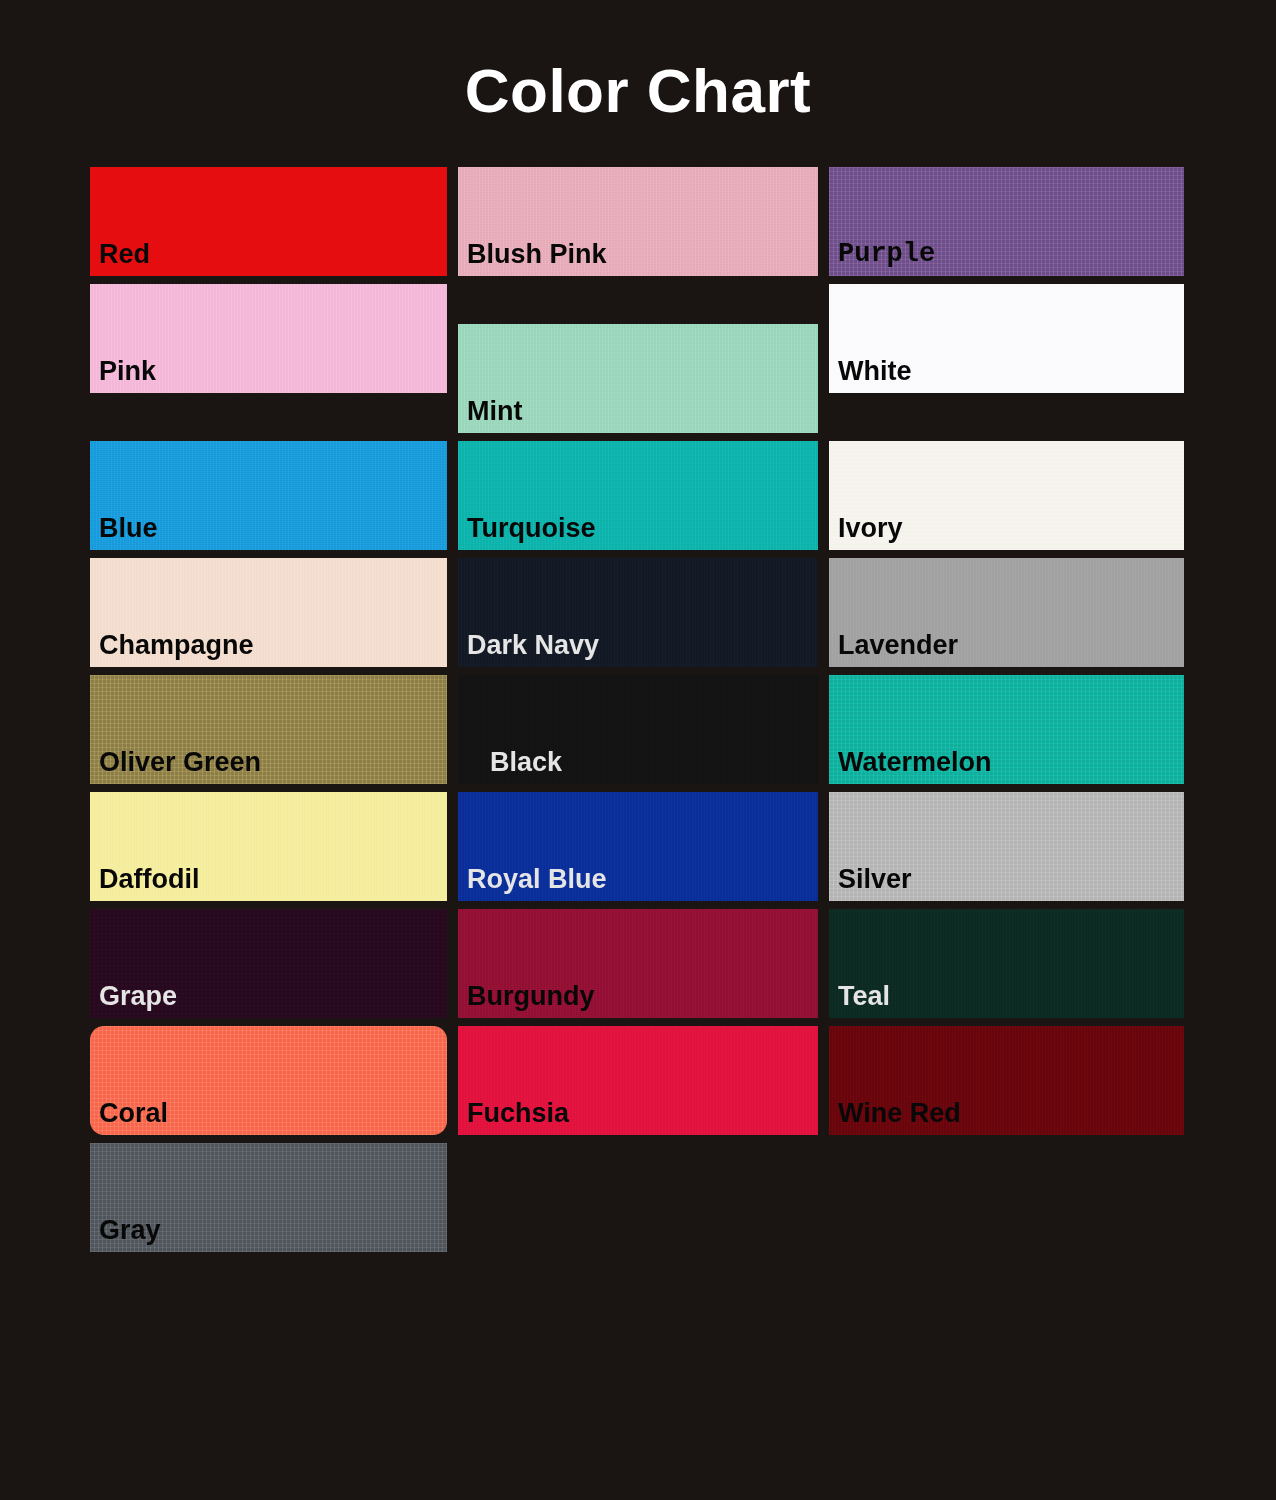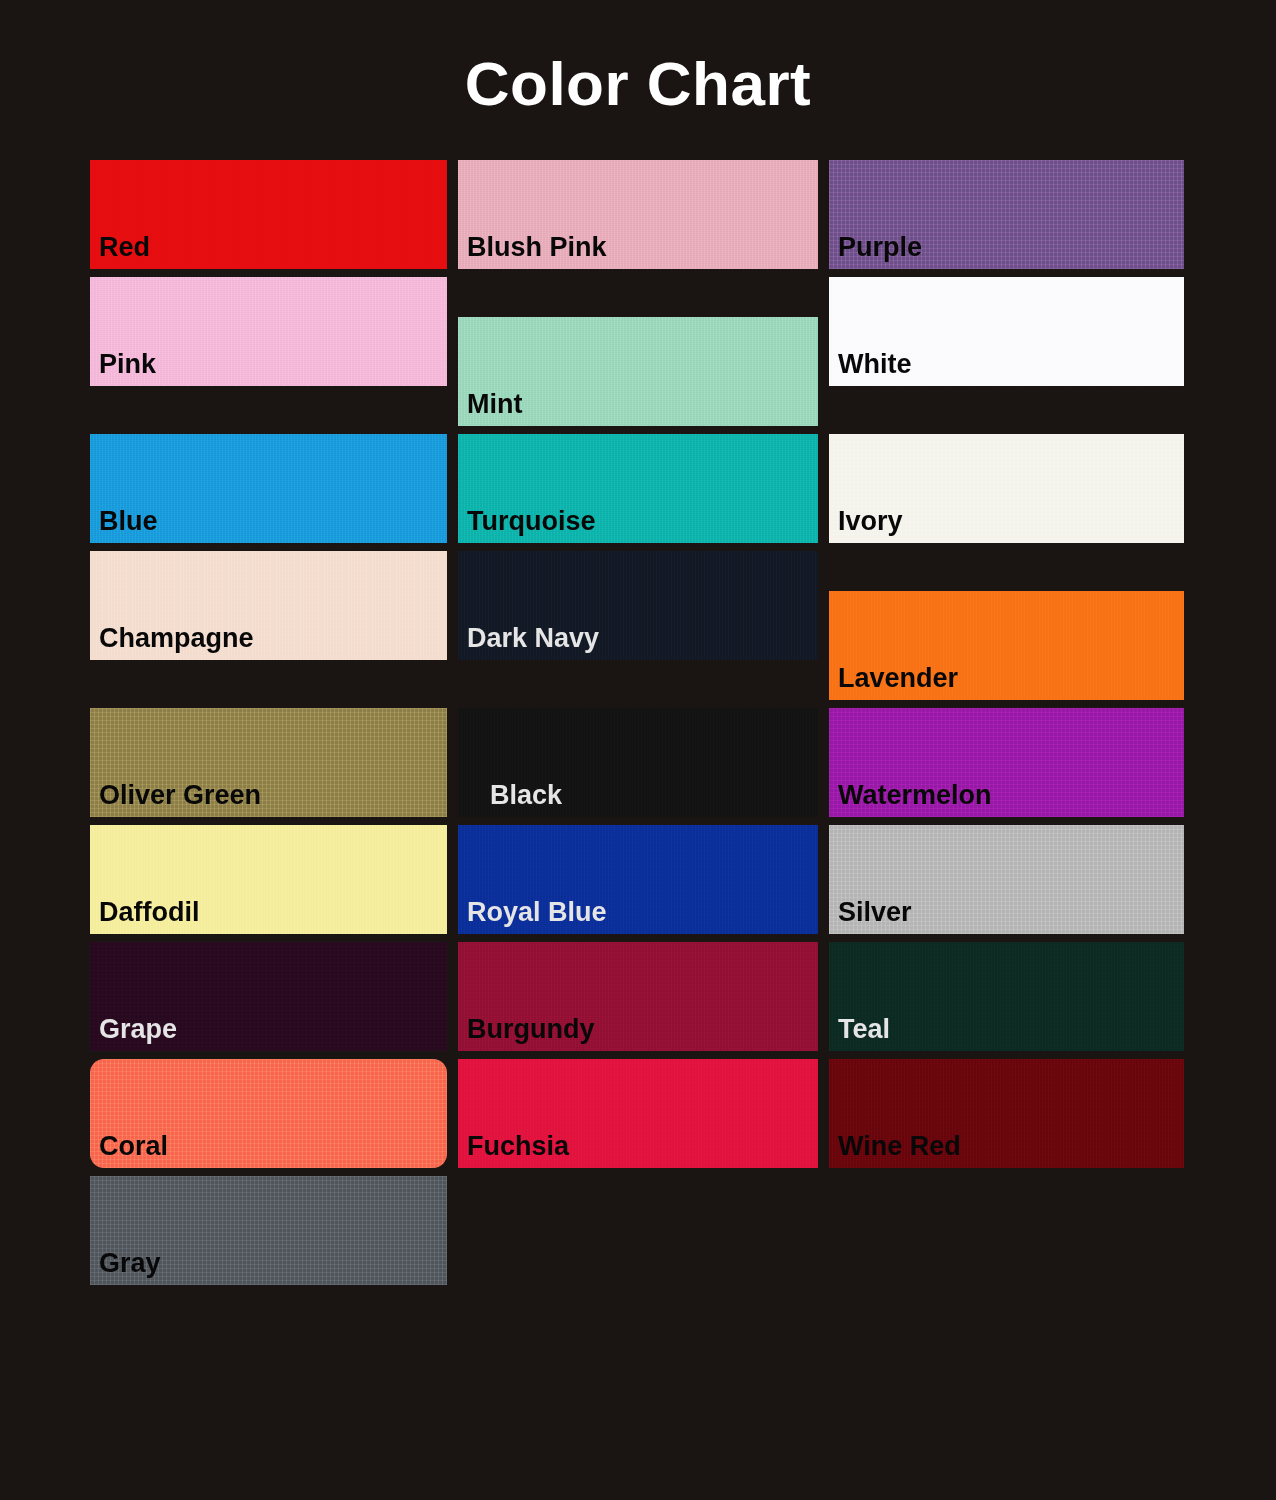--- a/index.html
+++ b/index.html
@@ -23,21 +23,21 @@
   }
 
   .chart-title {
     text-align: center;
     color: #ffffff;
     font-size: 62px;
     font-weight: bold;
     letter-spacing: 0.5px;
     line-height: 1;
     padding-top: 52px;
-    margin: 1px;
+    margin: 8px;
     user-select: none;
   }
 
   .swatch-grid {
     position: absolute;
     left: 90px;
     top: 159px;
     width: 1096px;
     display: grid;
     grid-template-columns: 357px 360px 355px;
@@ -127,21 +127,21 @@
 
   <div class="swatch-grid">
       <div class="swatch tex-smooth" style="background-color: rgb(230, 13, 16);">
         <div class="weave"></div>
         <span class="swatch-label dark">Red</span>
       </div>
       <div class="swatch" style="background-color: rgb(232, 174, 188);">
         <div class="weave"></div>
         <span class="swatch-label dark">Blush Pink</span>
       </div>
-      <div class="swatch tex-coarse" style="background-color: rgb(125, 90, 150);">
+      <div class="swatch tex-coarse" style="background-color: rgb(125, 90, 150); font-family: Liberation Mono, monospace;">
         <div class="weave"></div>
         <span class="swatch-label dark">Purple</span>
       </div>
       <div class="swatch" style="background-color: rgb(245, 186, 218);">
         <div class="weave"></div>
         <span class="swatch-label dark">Pink</span>
       </div>
       <div class="swatch" style="background-color: rgb(157, 216, 189); margin-top: 40px;">
         <div class="weave"></div>
         <span class="swatch-label dark">Mint</span>
@@ -163,33 +163,33 @@
         <span class="swatch-label dark">Ivory</span>
       </div>
       <div class="swatch" style="background-color: rgb(244, 222, 208);">
         <div class="weave"></div>
         <span class="swatch-label dark">Champagne</span>
       </div>
       <div class="swatch" style="background-color: rgb(19, 26, 38);">
         <div class="weave"></div>
         <span class="swatch-label light">Dark Navy</span>
       </div>
-      <div class="swatch tex-smooth" style="background-color: #f97316; margin-top: 40px;">
+      <div class="swatch tex-smooth" style="background-color: #a3a3a3;">
         <div class="weave"></div>
         <span class="swatch-label dark">Lavender</span>
       </div>
       <div class="swatch tex-coarse" style="background-color: rgb(155, 141, 82);">
         <div class="weave"></div>
         <span class="swatch-label dark">Oliver Green</span>
       </div>
       <div class="swatch" style="background-color: rgb(19, 19, 19);">
         <div class="weave"></div>
         <span class="swatch-label light indent">Black</span>
       </div>
-      <div class="swatch tex-coarse" style="background-color: #a21caf;">
+      <div class="swatch tex-coarse" style="background-color: #14b8a6;">
         <div class="weave"></div>
         <span class="swatch-label dark">Watermelon</span>
       </div>
       <div class="swatch" style="background-color: rgb(245, 238, 159);">
         <div class="weave"></div>
         <span class="swatch-label dark">Daffodil</span>
       </div>
       <div class="swatch" style="background-color: rgb(11, 47, 155);">
         <div class="weave"></div>
         <span class="swatch-label light">Royal Blue</span>

